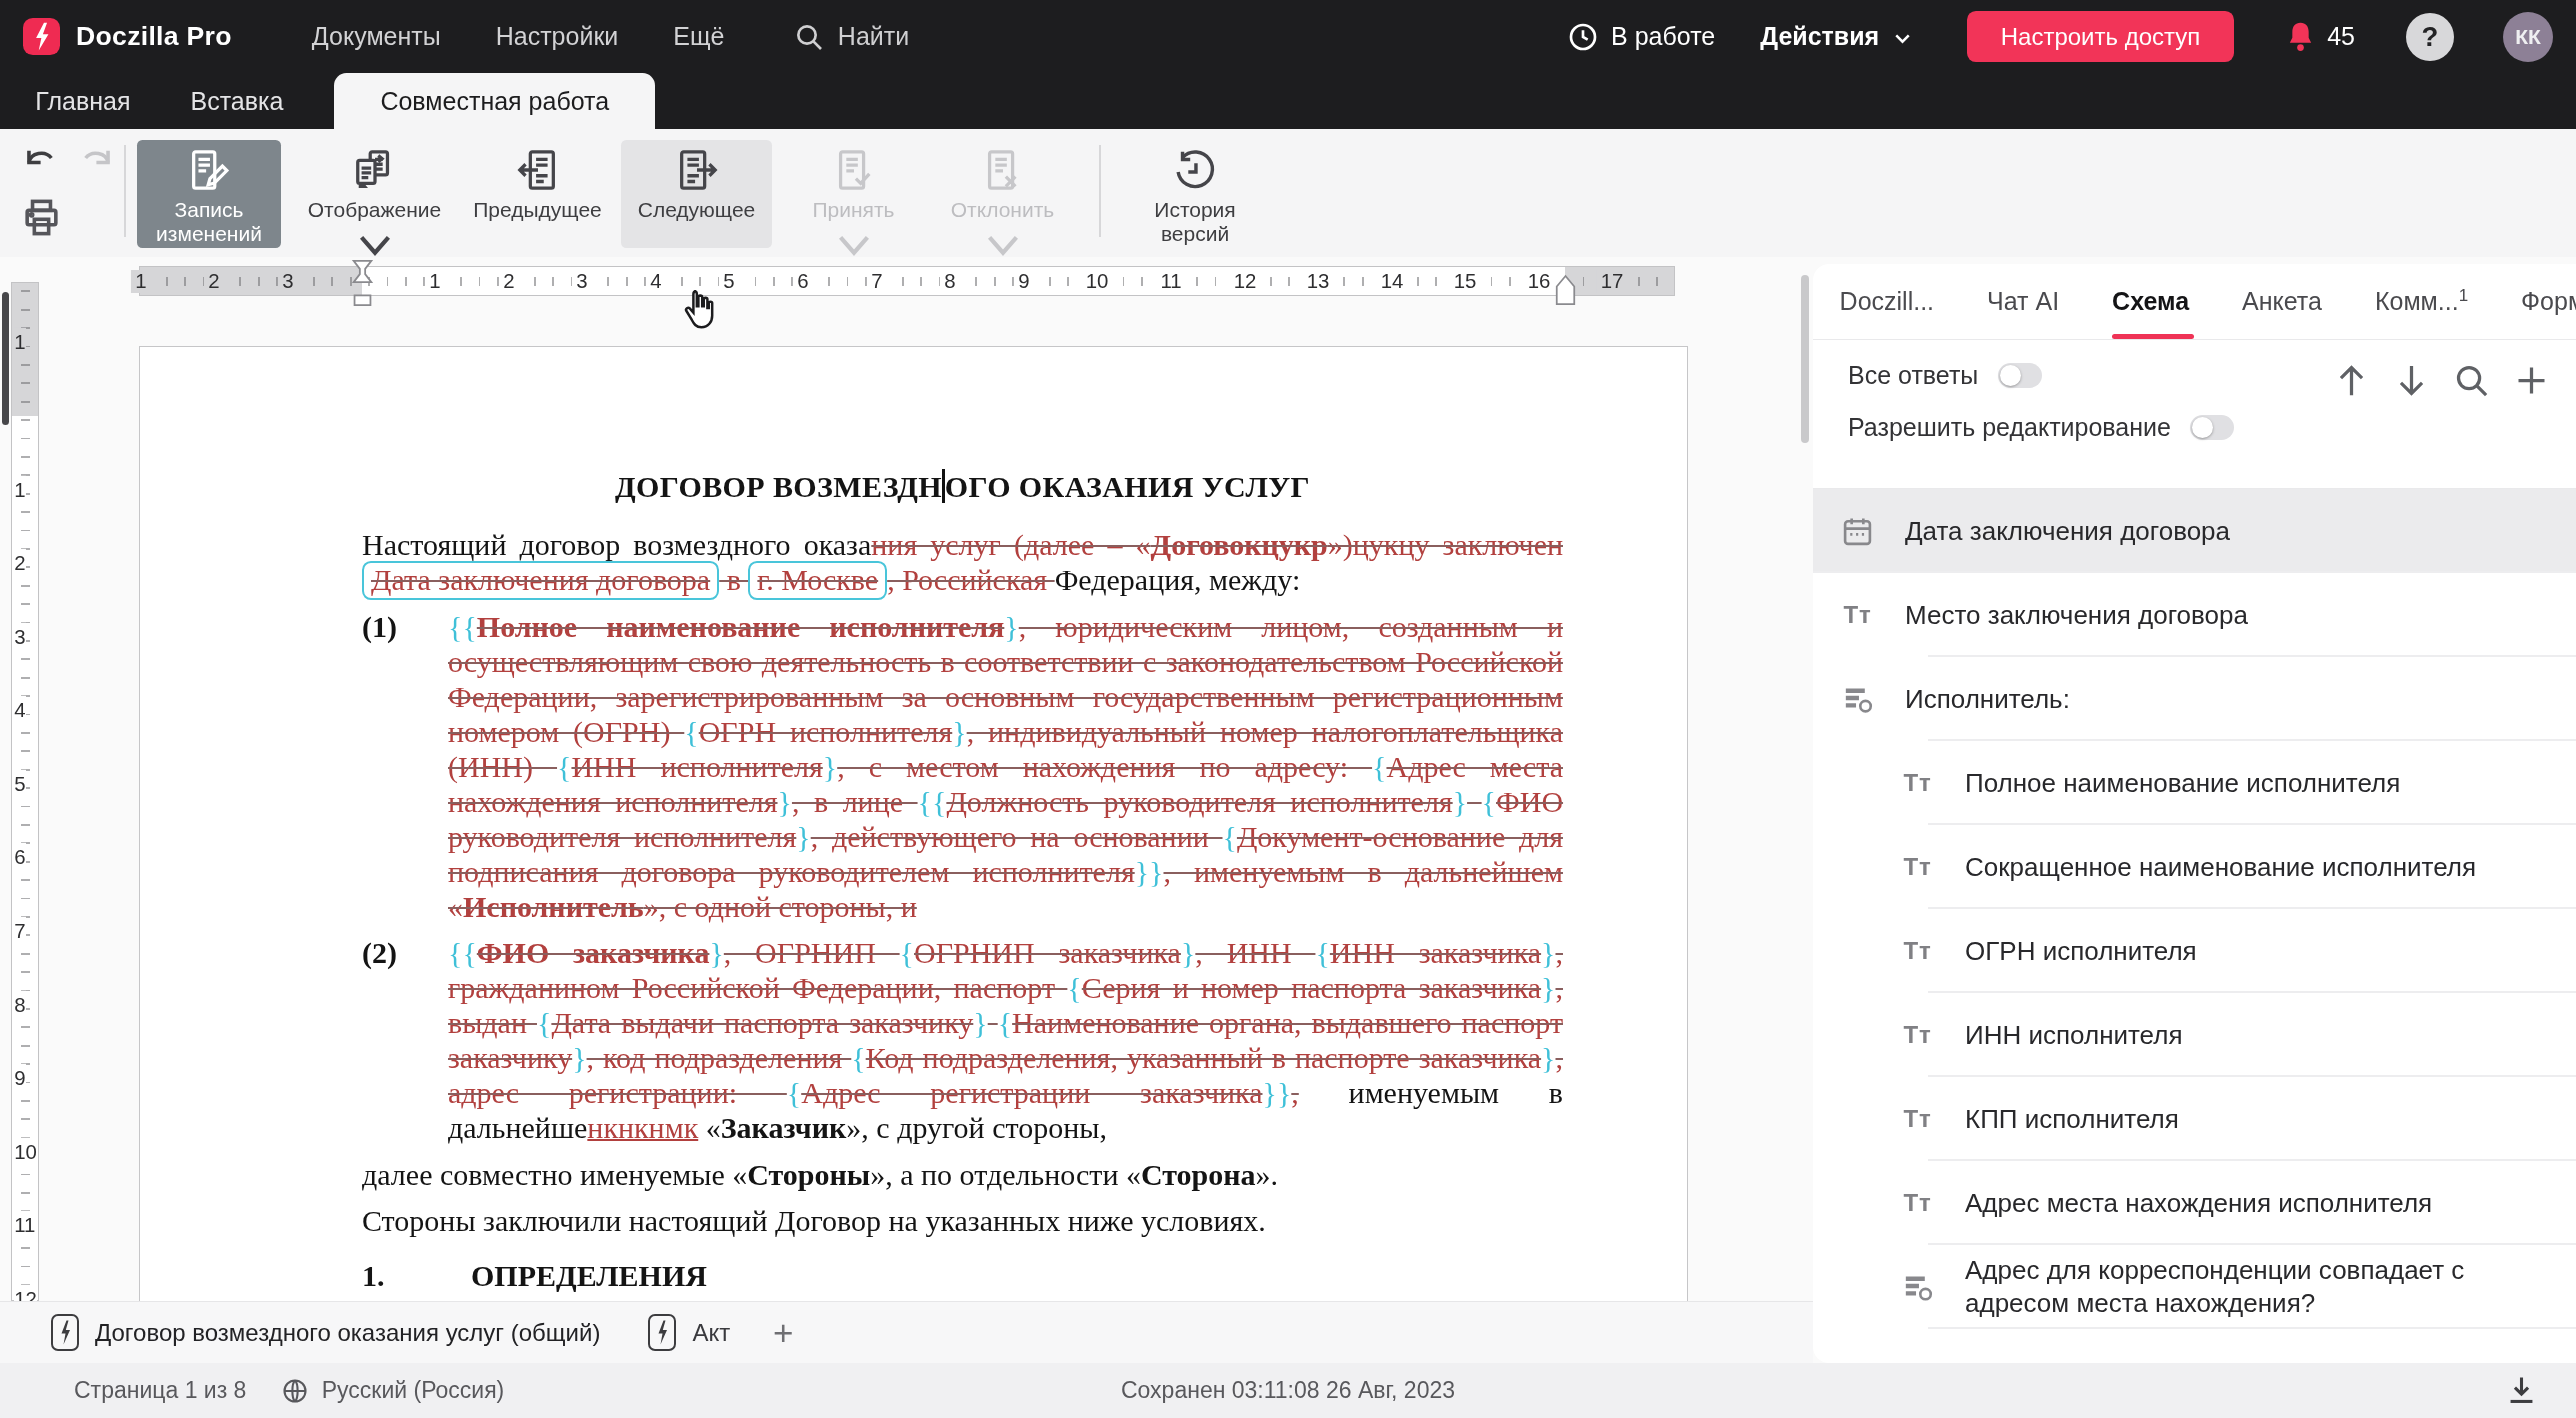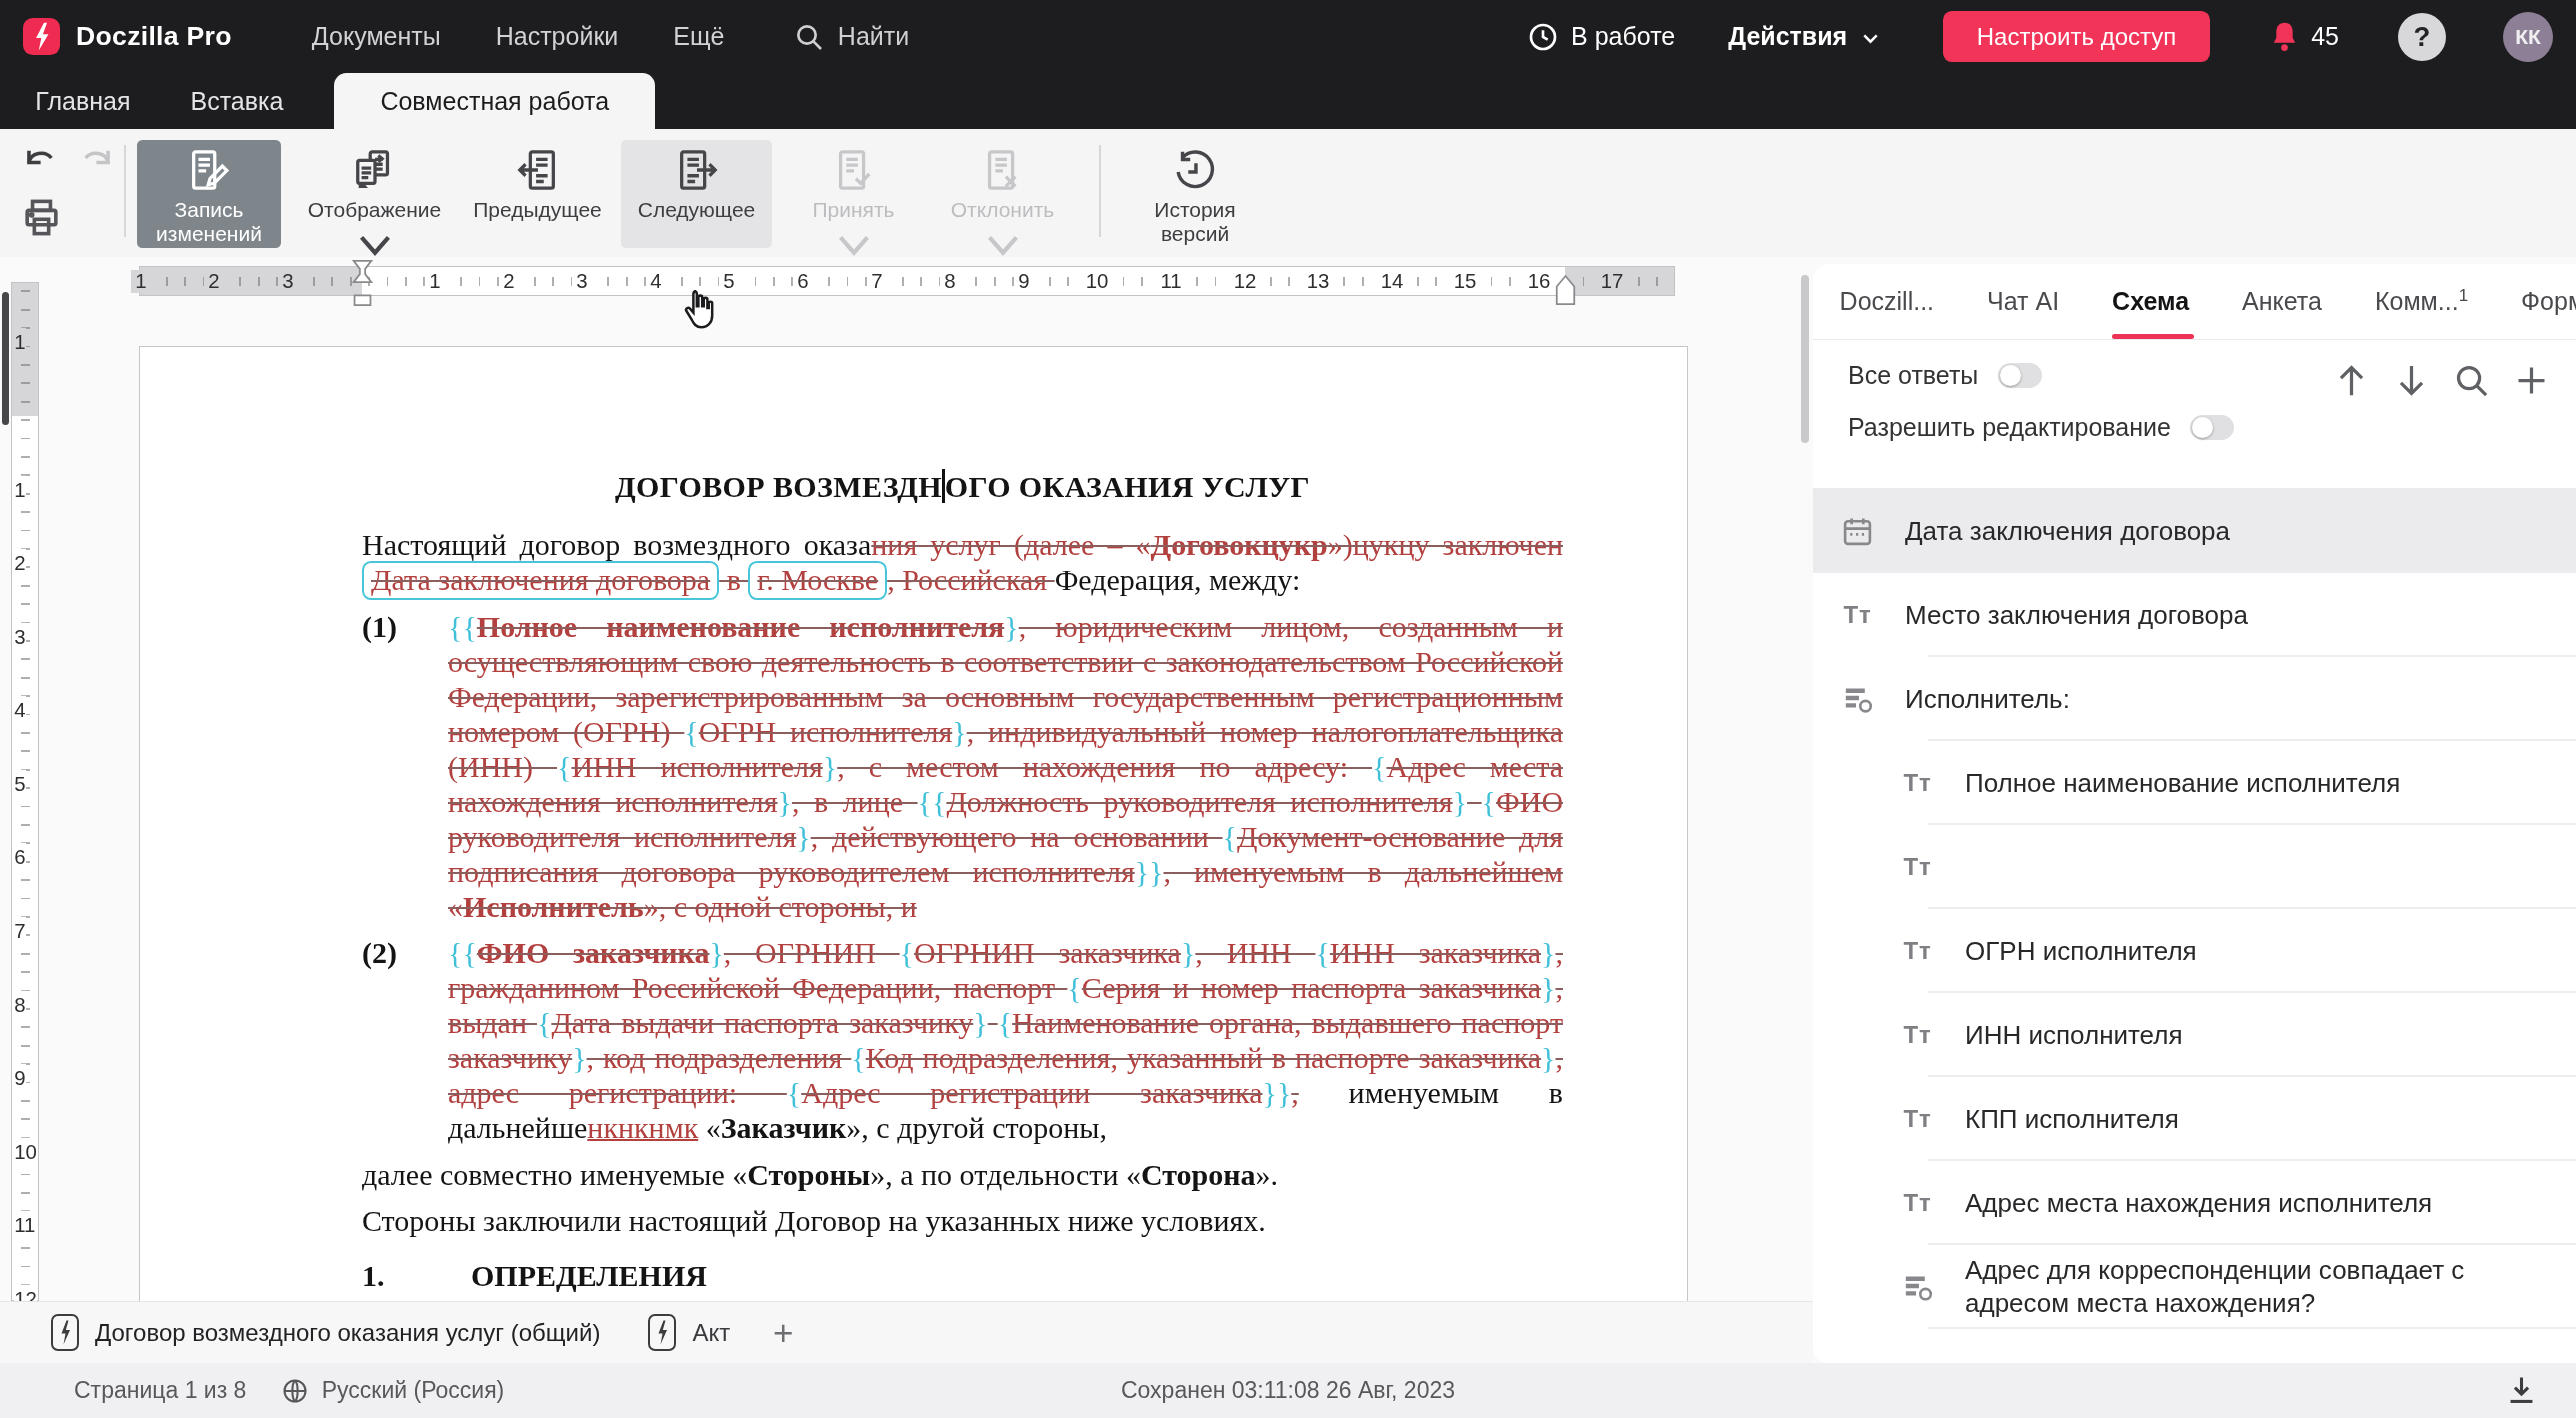--- a/index.html
+++ b/index.html
@@ -6,21 +6,21 @@
   html,body { width:2576px; height:1418px; overflow:hidden; font-family:"Liberation Sans",sans-serif; cursor:default; background:#fafafa; }
 
   
   .topbar { position:absolute; left:0; top:0; width:2576px; height:73px; background:#1d1d1f; display:flex; align-items:center; color:#d8d8da; }
   .logo-mark { width:37px; height:37px; border-radius:9.8px; background:#ef2b52; margin-left:23px; position:relative; flex:none; }
   .logo-mark svg { position:absolute; inset:0; }
   .logo-title { color:#fff; font-size:26.6px; font-weight:bold; margin-left:16px; letter-spacing:0.3px; }
   .top-menu { display:flex; gap:55px; margin-left:80px; font-size:25px; color:#d2d2d4; }
   .top-menu span { cursor:pointer; }
   .top-search { display:flex; align-items:center; gap:12.4px; margin-left:69px; color:#cfcfd1; font-size:25px; }
-  .top-right { margin-left:auto; display:flex; align-items:center; gap:16px; }
+  .top-right { margin-left:auto; display:flex; align-items:center; gap:8px; }
   .t-status { display:flex; align-items:center; gap:12.4px; color:#fff; font-size:25px; margin-right:37px; }
   .t-actions { display:flex; align-items:flex-end; gap:10.6px; color:#fff; font-size:25px; margin-right:44px;font-weight:bold; }
   .share-btn { background:#f23458; color:#fff; font-size:24px; border:none; border-radius:8.9px; height:51px; padding:0 34px; font-family:inherit; cursor:pointer; }
   .bell-wrap { display:flex; align-items:center; gap:8.9px; margin-left:41px; color:#fff; font-size:25px; }
   .help-circle { width:48px; height:48px; border-radius:50%; background:#d8d8da; color:#232325; font-weight:bold; font-size:27.5px; display:flex; align-items:center; justify-content:center; margin-left:43px; }
   .avatar { width:50px; height:50px; border-radius:50%; background:#8d8096; color:#efeff1; font-size:21px; font-weight:bold; display:flex; align-items:center; justify-content:center; margin:0 23px 0 41px; }
 
   
   .ribbontabs { position:absolute; left:0; top:73px; width:2576px; height:57px; background:#1d1d1f; display:flex; align-items:flex-end; }
   .rtab { color:#e4e4e6; font-size:25px; height:57px; display:flex; align-items:center; padding:0 30px; cursor:pointer; }
@@ -439,20 +439,21 @@
       <div class="pitem" style="padding-left: 85px;">
         <span class="ic tt">
           <span class="tt">Tт</span>
         </span>
         <div class="lab">Полное наименование исполнителя</div>
       </div>
       <div class="pitem" style="padding-left: 85px;">
         <span class="ic tt">
           <span class="tt">Tт</span>
         </span>
+        <div class="lab">Сокращенное наименование исполнителя</div>
       </div>
       <div class="pitem" style="padding-left: 85px;">
         <span class="ic tt">
           <span class="tt">Tт</span>
         </span>
         <div class="lab">ОГРН исполнителя</div>
       </div>
       <div class="pitem" style="padding-left: 85px;">
         <span class="ic tt">
           <span class="tt">Tт</span>

